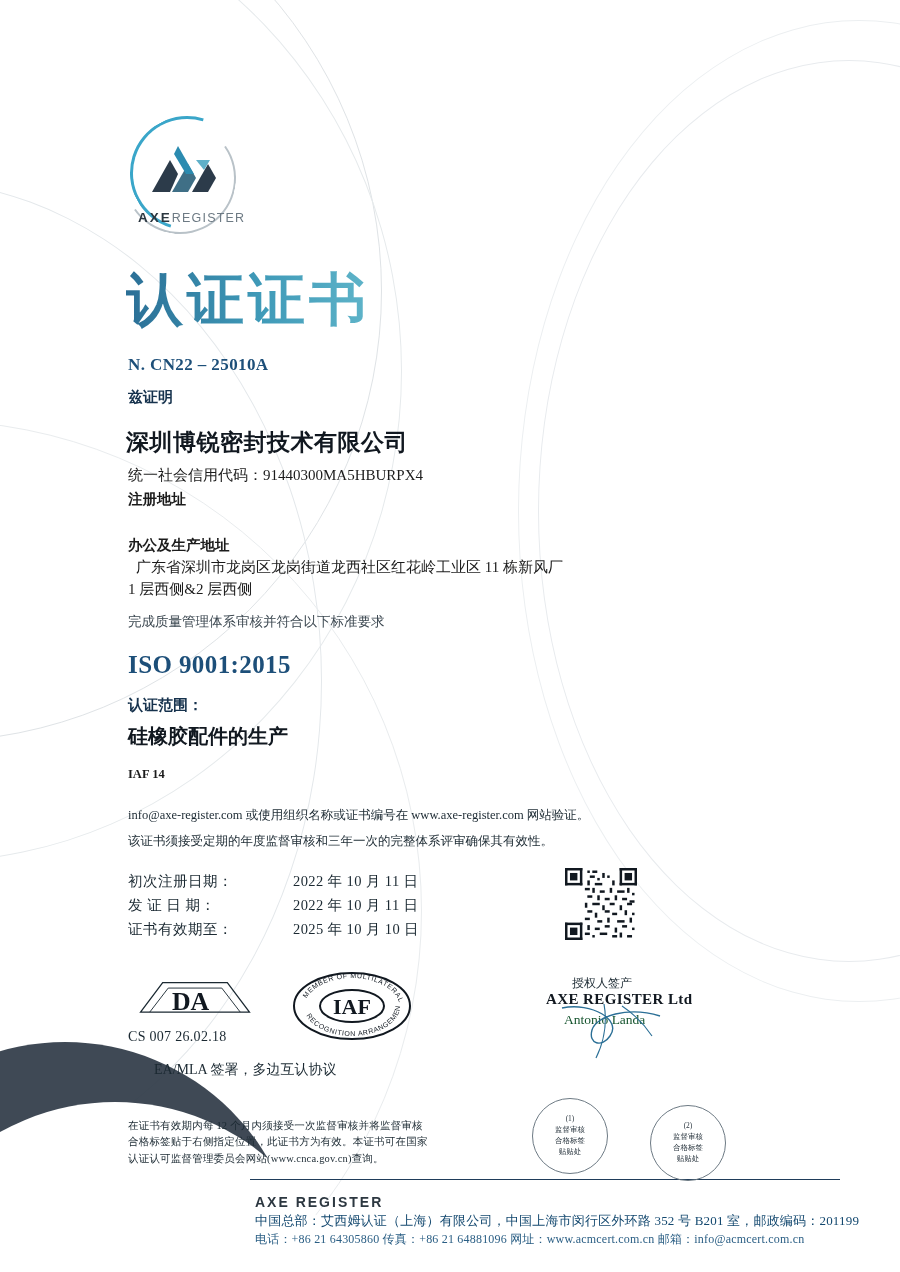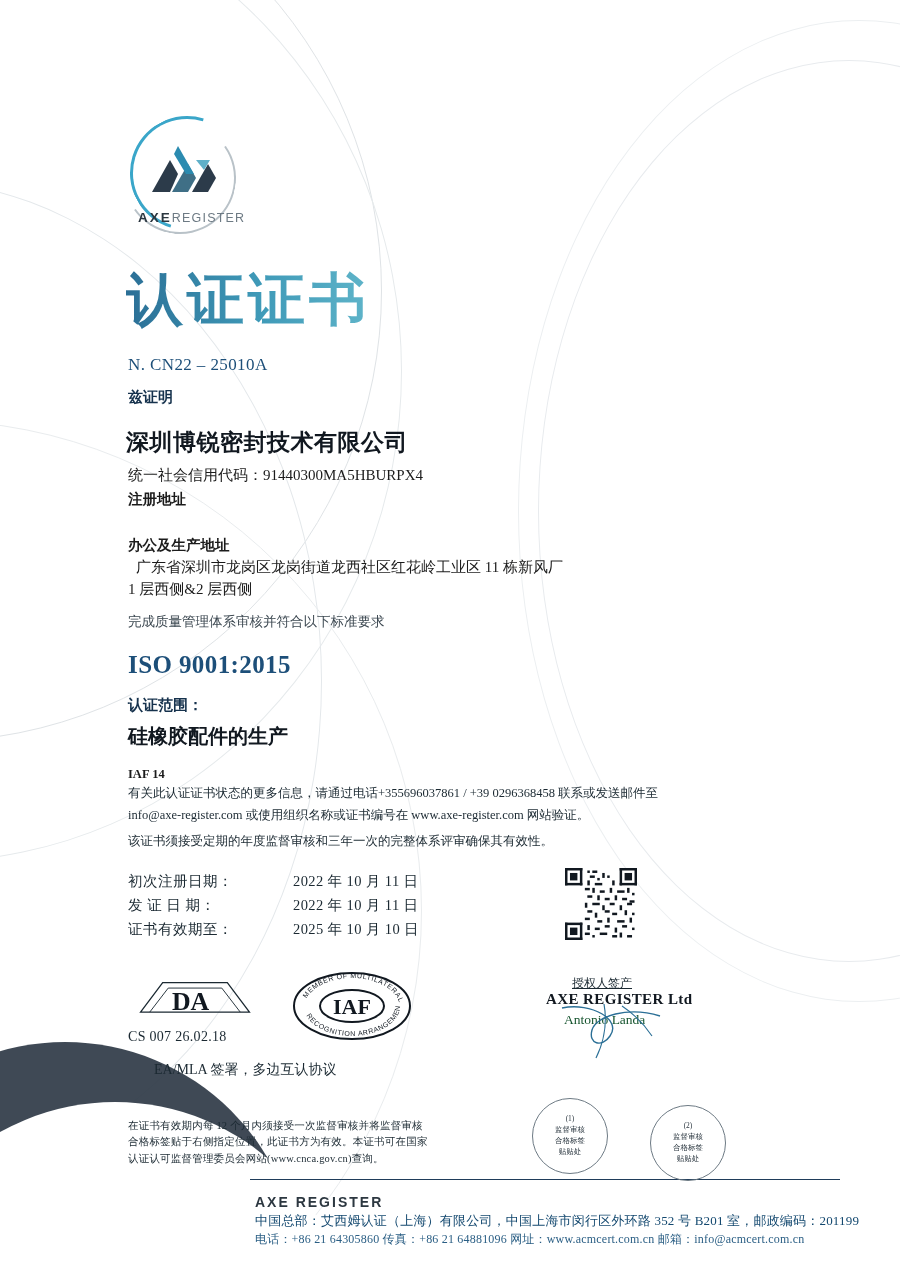--- a/index.html
+++ b/index.html
@@ -124,21 +124,21 @@
     color: #2f7fa3;
     background: linear-gradient(90deg,#2b6f96 0%, #3f9ab8 55%, #5fb4c9 100%);
     -webkit-background-clip: text;
     background-clip: text;
     -webkit-text-fill-color: transparent;
   }
   .cert-no {
     position: absolute;
     left: 128px;
     top: 355px;
-    font-weight: normal;
+    font-weight: bold;
     font-size: 17px;
     color: #1d4f79;
     letter-spacing: .4px;
   }
 
   .txt { position: absolute; line-height: 1.5; }
   .hereby { left: 128px; top: 386px; font-size: 15px; font-weight: bold; color: #16324d; }
   .company {
     left: 126px; top: 426px;
     font-size: 23px; font-weight: bold; color: #111820;
@@ -218,21 +218,20 @@
     margin-left: 26px;
   }
 
   
   .sig-label {
     position: absolute;
     left: 572px;
     top: 975px;
     font-size: 12px;
     color: #1b2932;
-    text-decoration: underline;
   }
   .sig-company {
     position: absolute;
     left: 546px;
     top: 991px;
     font-size: 15px;
     font-weight: bold;
     color: #111820;
     letter-spacing: .4px;
   }
@@ -348,21 +347,20 @@
   <div class="txt office-label">办公及生产地址</div>
   <div class="txt office-addr1">广东省深圳市龙岗区龙岗街道龙西社区红花岭工业区 11 栋新风厂</div>
   <div class="txt office-addr2">1 层西侧&amp;2 层西侧</div>
   <div class="txt complies">完成质量管理体系审核并符合以下标准要求</div>
 
   <div class="txt standard">ISO 9001:2015</div>
   <div class="txt scope-label">认证范围：</div>
   <div class="txt scope-value">硅橡胶配件的生产</div>
   <div class="txt iaf-code">IAF 14</div>
 
-  <div class="txt note1">有关此认证证书状态的更多信息，请通过电话+355696037861 / +39 0296368458 联系或发送邮件至</div>
   <div class="txt note2">info@axe-register.com 或使用组织名称或证书编号在 www.axe-register.com 网站验证。</div>
   <div class="txt note3">该证书须接受定期的年度监督审核和三年一次的完整体系评审确保其有效性。</div>
 
   <div class="dates">
     <div class="row">
       <div class="lbl">初次注册日期：</div>
       <div class="val">2022 年 10 月 11 日</div>
     </div>
     <div class="row">
       <div class="lbl">发 证 日 期：</div>

